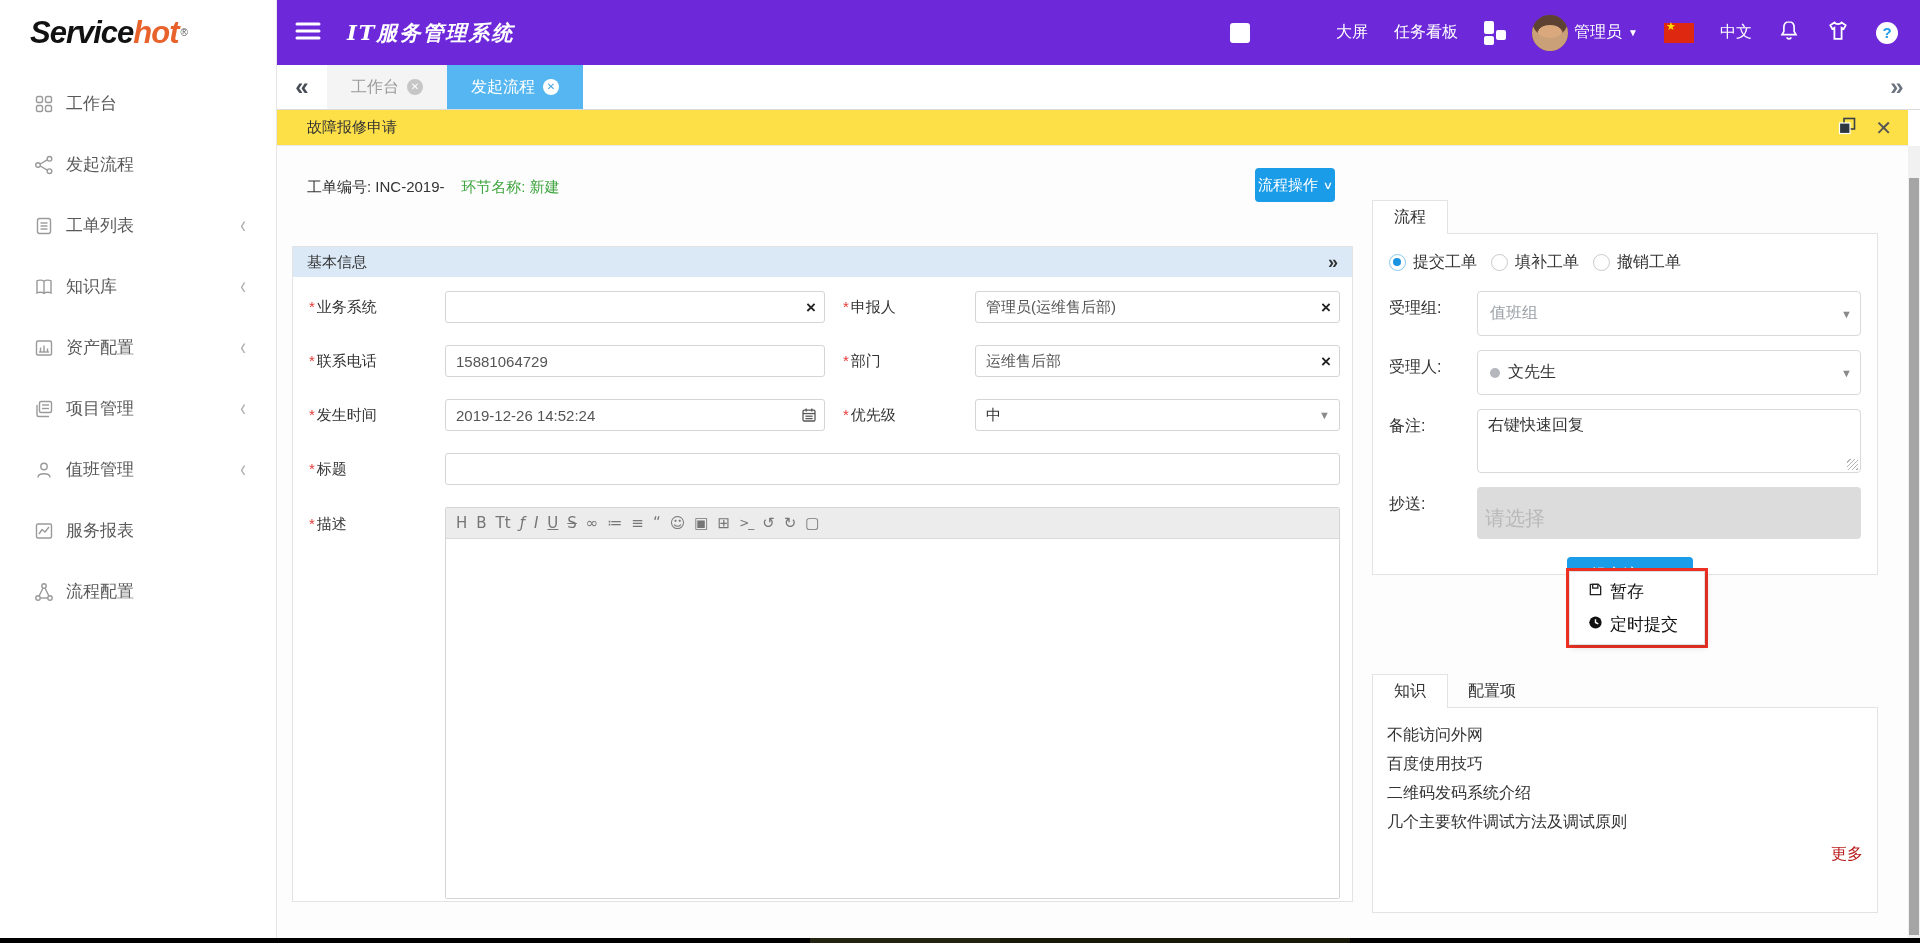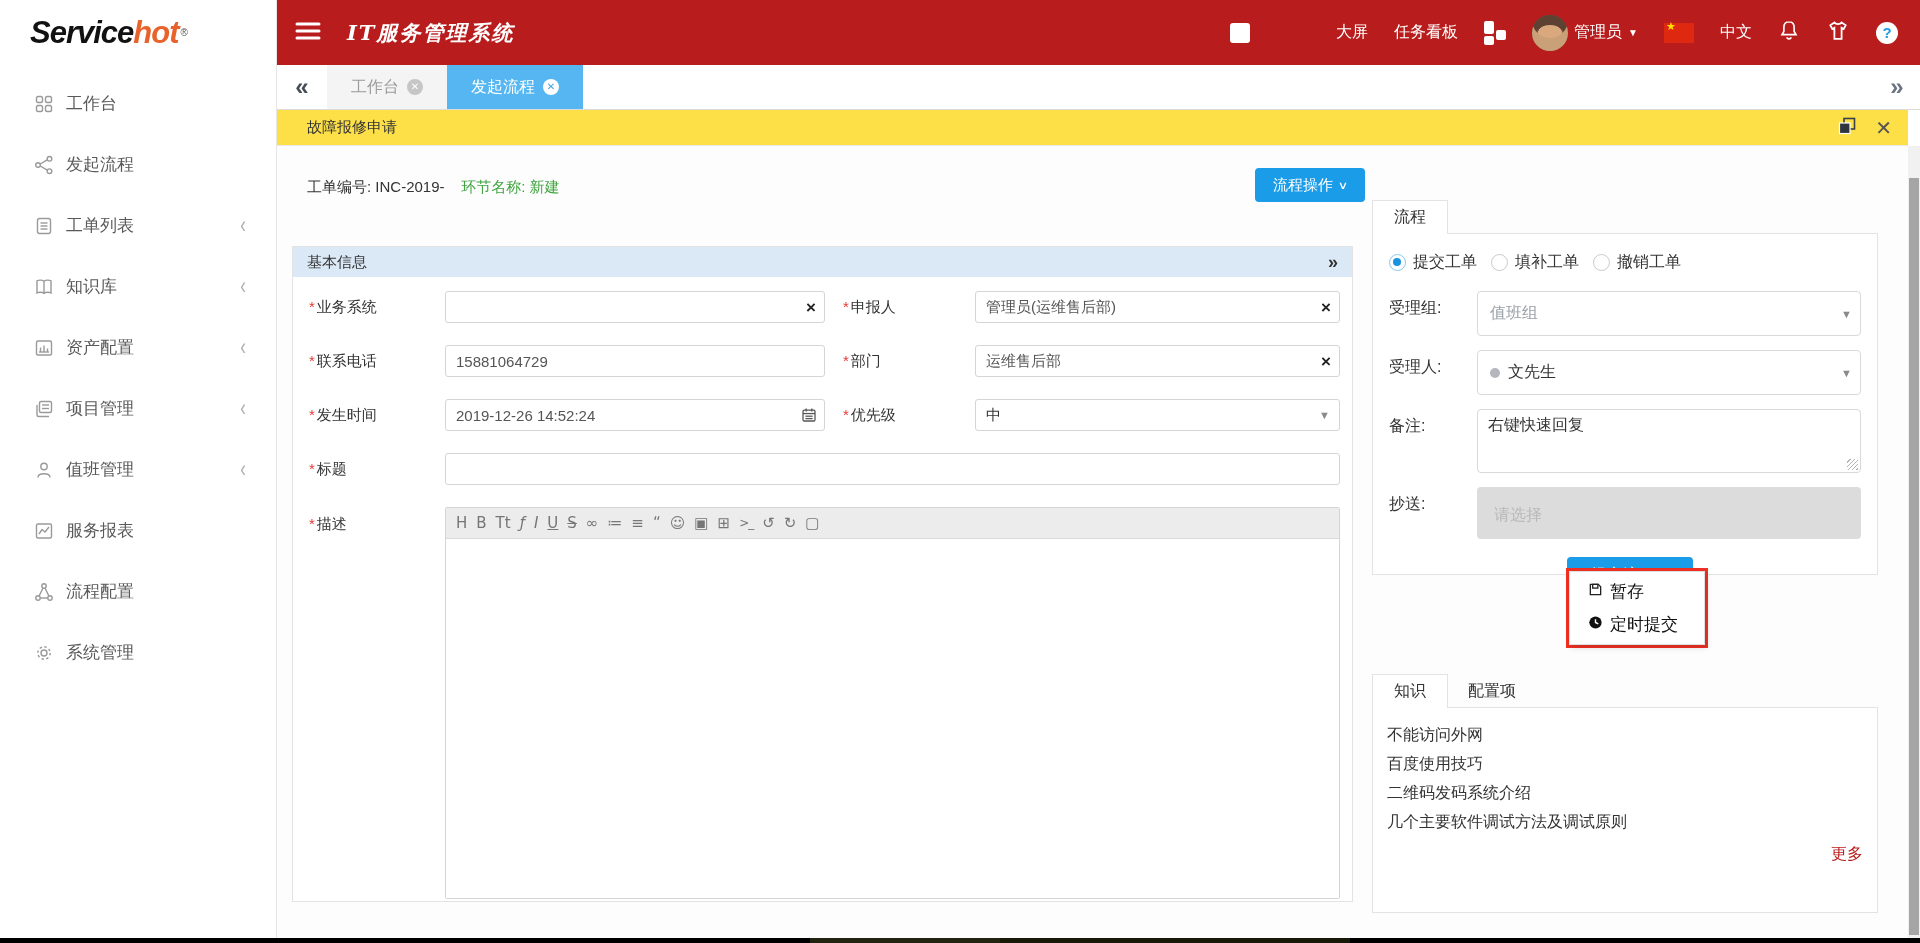--- a/index.html
+++ b/index.html
@@ -11,21 +11,21 @@
   .logo { height:65px; display:flex; align-items:center; padding-left:30px; }
   .logo .l1 { font-size:31px; font-weight:800; color:#111; font-style:italic; letter-spacing:-1px; }
   .logo .l2 { font-size:31px; font-weight:800; color:#e8632c; font-style:italic; letter-spacing:-1px; }
   .logo .reg { font-size:10px; color:#555; vertical-align:top; margin-left:2px; }
   .menu { padding-top:8px; }
   .mitem { position:relative; height:61px; display:flex; align-items:center; padding-left:34px; color:#595959; font-size:17px; cursor:pointer; }
   .mitem .mi { width:20px; height:20px; margin-right:12px; display:inline-flex; }
   .mitem .chev { position:absolute; right:30px; color:#b0b0b0; font-size:17px; transform:scaleY(1.4); font-weight:400; }
 
   
-  .topbar { position:absolute; left:277px; top:0; right:0; height:65px; background:#b91c1c; display:flex; align-items:center; z-index:2; }
+  .topbar { position:absolute; left:277px; top:0; right:0; height:65px; background:#6d28d9; display:flex; align-items:center; z-index:2; }
   .hamburger { margin-left:18px; cursor:pointer; }
   .apptitle { color:#fff; font-size:21px; font-weight:700; font-style:italic; font-family:"DejaVu Serif","Liberation Serif",serif; margin-left:26px; letter-spacing:2px; }
   .top-right { margin-left:auto; display:flex; align-items:center; gap:26px; padding-right:22px; color:#fff; font-size:16px; }
   .top-link { cursor:pointer; }
   .sq-icon { width:20px; height:20px; background:#fff; border-radius:3px; cursor:pointer; margin-right:60px; }
   .grid-icon { width:22px; height:24px; position:relative; cursor:pointer; }
   .grid-icon i { position:absolute; background:#fff; border-radius:2px; }
   .grid-icon .g1 { left:0; top:0; width:10px; height:13px; }
   .grid-icon .g2 { left:0; top:15px; width:10px; height:9px; }
   .grid-icon .g3 { left:12px; top:9px; width:10px; height:10px; }
@@ -50,21 +50,21 @@
   .ptitle { margin-left:30px; font-size:15px; color:#333; }
   .tb-icons { margin-left:auto; display:flex; align-items:center; gap:18px; padding-right:16px; }
   .tb-close { font-size:20px; color:#555; cursor:pointer; line-height:1; }
 
   
   .content { position:absolute; left:277px; top:146px; right:12px; bottom:5px; background:#fdfdfd; overflow:hidden; z-index:1; }
 
   .order-row { position:absolute; left:30px; top:32px; font-size:15px; color:#333; }
   .order-row .green { color:#3fa43f; }
   .btn-blue { background:#1a9ce8; color:#fff; border:none; border-radius:4px; font-size:15px; cursor:pointer; font-family:inherit; display:inline-flex; align-items:center; justify-content:center; gap:6px; }
-  .proc-btn { position:absolute; left:978px; top:22px; width:110px; height:34px; }
+  .proc-btn { position:absolute; left:978px; top:22px; width:80px; height:34px; }
   .caret2 { font-size:11px; transform:scaleX(1.3); }
 
   
   .formbox { position:absolute; left:15px; top:100px; width:1061px; height:656px; border:1px solid #e3e3e3; background:#fff; }
   .fb-head { height:30px; background:#dbe9f6; display:flex; align-items:center; padding:0 14px; font-size:15px; color:#333; }
   .fb-head .collapse { margin-left:auto; font-size:18px; font-weight:700; color:#333; cursor:pointer; }
   .fb-body { padding:14px 12px 0 16px; }
   .frow { display:grid; grid-template-columns:136px 380px 150px 1fr; align-items:center; margin-bottom:22px; }
   .frow.top { align-items:start; }
   .flabel { font-size:15px; color:#333; }
@@ -95,21 +95,21 @@
   .radio.sel .rdot { border-color:#86c8f0; }
   .radio.sel .rdot::after { content:""; position:absolute; left:3px; top:3px; width:8px; height:8px; border-radius:50%; background:#1a93e0; }
   .prow { display:flex; margin-bottom:14px; }
   .plabel { width:88px; font-size:16px; color:#333; padding-top:7px; }
   .pctl { position:relative; flex:1; }
   .pselect { height:45px; border:1px solid #d9d9d9; border-radius:4px; background:#fff; display:flex; align-items:center; padding:0 26px 0 12px; font-size:16px; cursor:pointer; }
   .ph { color:#9aa0a6; }
   .status-dot { width:10px; height:10px; border-radius:50%; background:#b6b6bf; margin-right:8px; }
   .ptextarea { height:64px; border:1px solid #d9d9d9; border-radius:4px; background:#fff; font-size:16px; color:#333; padding:5px 10px; position:relative; }
   .resize-h { position:absolute; right:2px; bottom:2px; width:11px; height:11px; background:repeating-linear-gradient(135deg, transparent 0 2px, #b5b5b5 2px 3px); cursor:nwse-resize; }
-  .cc-box { height:52px; background:#dcdcdc; border-radius:4px; color:#b9b9b9; font-size:16px; padding:18px 0 0 17px; cursor:not-allowed; }
+  .cc-box { height:52px; background:#dcdcdc; border-radius:4px; color:#b9b9b9; font-size:20px; padding:18px 0 0 8px; cursor:not-allowed; }
   .submit-btn { margin:18px 0 0 178px; width:126px; height:36px; font-size:16px; }
   .dropdown-wrap { position:absolute; left:194px; top:368px; z-index:6; border:3px solid #ee3124; background:#fff; }
   .dmenu { border:1px solid #e0e0e0; background:#fff; box-shadow:2px 3px 6px rgba(0,0,0,.12); padding:3px 0; width:136px; }
   .ditem { display:flex; align-items:center; gap:7px; padding:5px 12px 5px 18px; font-size:17px; color:#111; cursor:pointer; }
   .kb-tabs { position:absolute; top:474px; left:0; width:506px; height:34px; }
   .kbox { position:absolute; left:0; top:507px; width:506px; height:206px; border:1px solid #e3e3e3; background:#fff; padding:12px 14px 0 14px; }
   .kitem { font-size:16px; color:#333; line-height:29px; cursor:pointer; white-space:nowrap; }
   .more { text-align:right; font-size:16px; color:#b91c1c; margin-top:8px; cursor:pointer; }
 
   
@@ -228,29 +228,20 @@
             <svg width="20" height="20" viewBox="0 0 20 20" fill="none" stroke="#9a9a9a" stroke-width="1.4">
               <circle cx="10" cy="4" r="2.2"></circle>
               <circle cx="4" cy="16" r="2.2"></circle>
               <circle cx="16" cy="16" r="2.2"></circle>
               <line x1="9" y1="6" x2="5" y2="14.2"></line>
               <line x1="11" y1="6" x2="15" y2="14.2"></line>
               <line x1="6.2" y1="16" x2="13.8" y2="16"></line>
             </svg>
           </span>
         <span>流程配置</span>
-      </div>
-      <div class="mitem">
-        <span class="mi">
-            <svg width="20" height="20" viewBox="0 0 20 20" fill="none" stroke="#9a9a9a" stroke-width="1.4">
-              <circle cx="10" cy="10" r="3"></circle>
-              <circle cx="10" cy="10" r="6.2" stroke-dasharray="2.4 2.4"></circle>
-            </svg>
-          </span>
-        <span>系统管理</span>
       </div>
     </div>
   </div>
 
   <div class="topbar">
     <span class="hamburger"><svg width="26" height="20" viewBox="0 0 26 20">
           <g stroke="#fff" stroke-width="3" stroke-linecap="round">
             <line x1="2" y1="3" x2="24" y2="3"></line>
             <line x1="2" y1="10" x2="24" y2="10"></line>
             <line x1="2" y1="17" x2="24" y2="17"></line>

